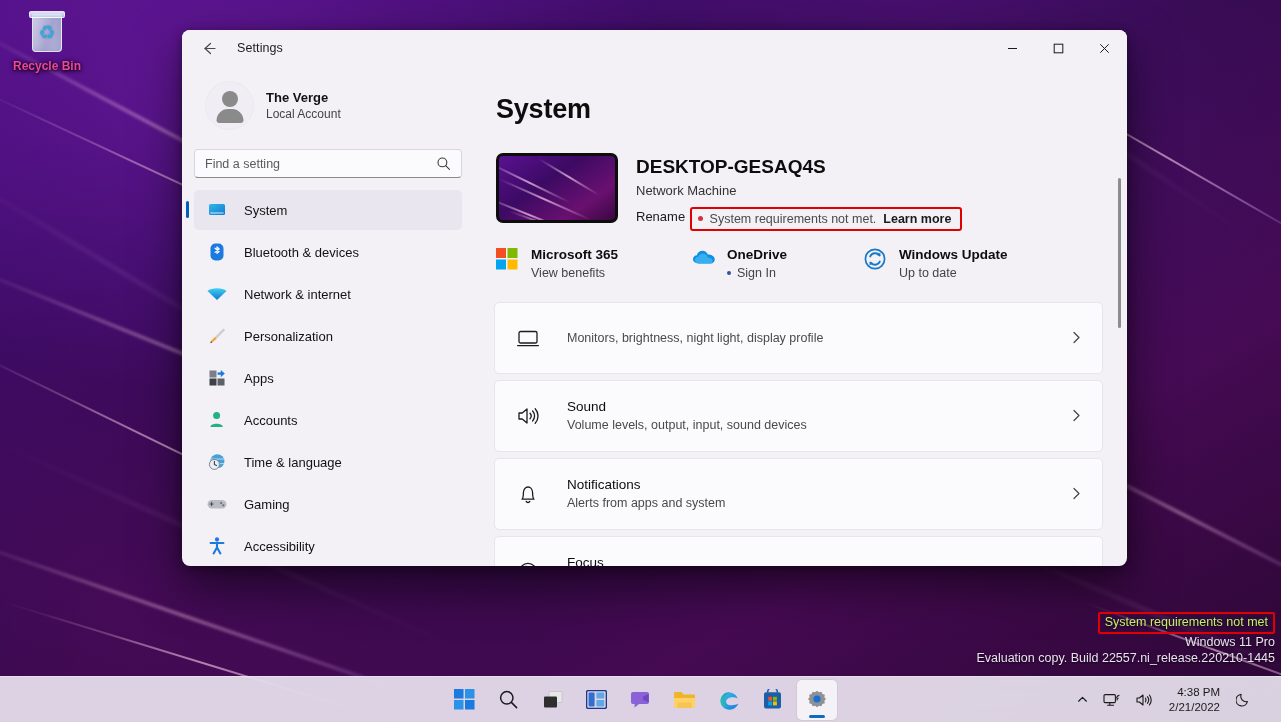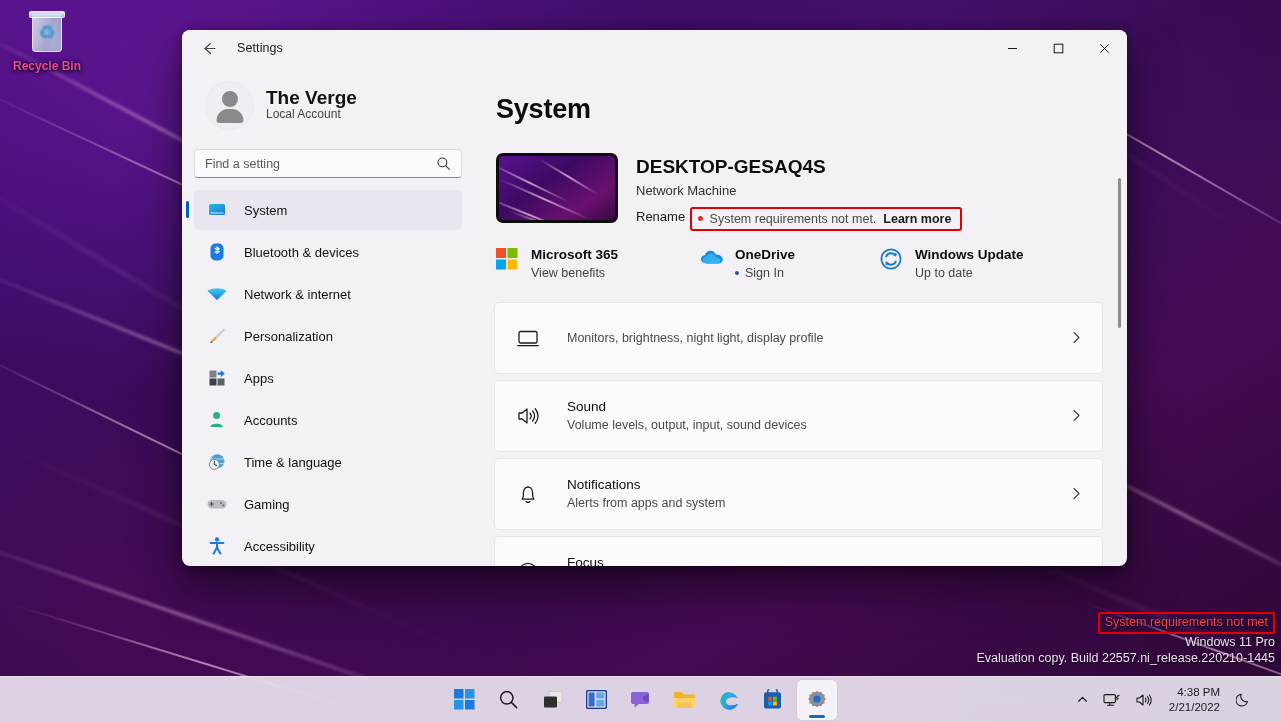--- a/index.html
+++ b/index.html
@@ -171,21 +171,21 @@
     background: #8a8a8a;
   }
   #avatar .av-body {
     position: absolute;
     left: 50%; top: 27px;
     transform: translateX(-50%);
     width: 27px; height: 14px;
     border-radius: 14px 14px 3px 3px;
     background: #8a8a8a;
   }
-  .acct-name { font-size: 19px; font-weight: bold; color: #121212; line-height: 17px; }
+  .acct-name { font-size: 13px; font-weight: bold; color: #121212; line-height: 17px; }
   .acct-sub  { font-size: 12px; color: #444; line-height: 16px; }
 
   #search-wrap {
     margin: 14px 0 12px;
     height: 32px;
     background: #fbfbfd;
     border: 1px solid #d9d7dd;
     border-bottom: 1px solid #8a8a8a;
     border-radius: 4px;
     display: flex;
@@ -292,21 +292,21 @@
     background: #d13438;
     flex: 0 0 5px;
   }
   .warn-text { font-size: 12.5px; color: #4a4a4a; }
   .warn-link { font-size: 12.5px; color: #1b1b1b; font-weight: bold; }
 
   
   #quick-links {
     display: flex;
     margin: 14px 0 0 2px;
-    gap: 8px;
+    gap: 0;
   }
   .qlink {
     display: flex;
     gap: 11px;
     align-items: flex-start;
     cursor: pointer;
     padding-right: 30px;
   }
   .qlink .q-ico { width: 24px; height: 24px; flex: 0 0 24px; margin-top: 3px; position: relative; }
   .q-title { font-size: 13.5px; font-weight: bold; color: #0d0d0d; line-height: 19px; }
@@ -358,21 +358,21 @@
     text-align: right;
     line-height: 15px;
     pointer-events: none;
   }
   #watermark .wm-req {
     display: inline-block;
     border: 2px solid #e00000;
     border-radius: 2px;
     padding: 1px 5px 2px;
     font-size: 12.5px;
-    color: #ef4444;
+    color: #bef264;
     text-shadow: 0 1px 2px rgba(0,0,0,.7);
   }
   #watermark .wm-line {
     font-size: 12.5px;
     color: #e9e2f0;
     text-shadow: 0 1px 2px rgba(0,0,0,.75);
     margin-top: 1px;
   }
 
   

